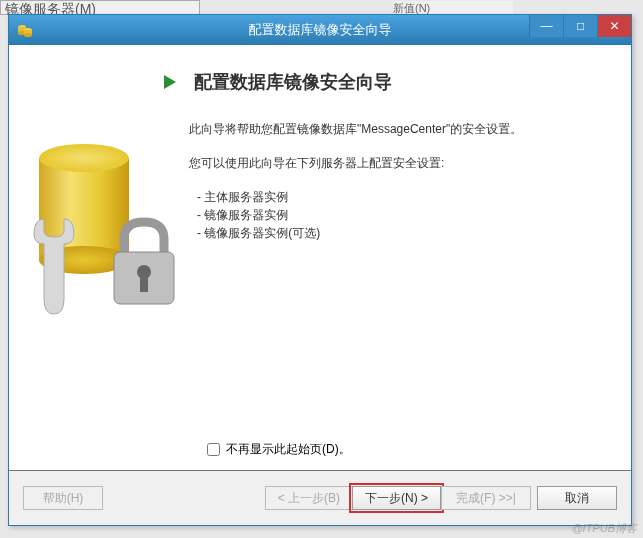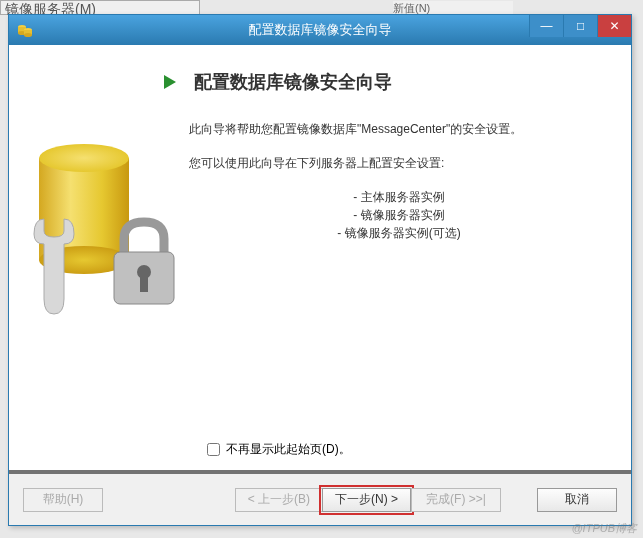--- a/index.html
+++ b/index.html
@@ -150,37 +150,37 @@
       width: 80px; height: 100px;
     }
     .text-col {
       flex: 1;
       padding-top: 5px;
       color: #333;
       line-height: 1.8;
     }
     .intro1 { margin-bottom: 12px; }
     .intro2 { margin-bottom: 14px; }
-    .server-list { margin-left: 8px; text-align: center; }
+    .server-list { margin-left: 8px; }
     .server-list div { line-height: 1.5; }
     .dont-show {
       position: absolute;
       bottom: 12px;
       left: 198px;
       display: flex;
       align-items: center;
       gap: 6px;
     }
     .dont-show input { width: 13px; height: 13px; }
     .footer {
       position: absolute;
       bottom: 0; left: 0; right: 0;
       height: 55px;
       background: #f0f0f0;
-      border-top: 4px solid #737373;
+      border-top: 1px solid #737373;
       display: flex;
       align-items: center;
       padding: 8px 14px;
     }
     .btn {
       height: 24px;
       padding: 0 12px;
       background: linear-gradient(#fdfdfd, #e8e8e8);
       border: 1px solid #999;
       font-size: 12px;
@@ -196,21 +196,21 @@
       cursor: default;
     }
     .footer-spacer { flex: 1; }
     .btn-group { display: flex; gap: 0; border-radius: 7px; }
     .btn-group .btn { margin-left: -1px; }
     .btn-group .btn:first-child{ margin-left:0;}
     .highlight {
       outline: 2px solid #d03030;
       outline-offset: 1px;
     }
-    .btn-cancel { margin-left: 36px; min-width: 80px; }
+    .btn-cancel { margin-left: 6px; min-width: 80px; }
     .btn-finish { min-width: 90px; }
     .watermark {
       position: absolute;
       right: 6px; bottom: 2px;
       color: rgba(120,120,120,0.5);
       font-size: 11px;
       font-style: italic;
       pointer-events: none;
     }
   </style>

